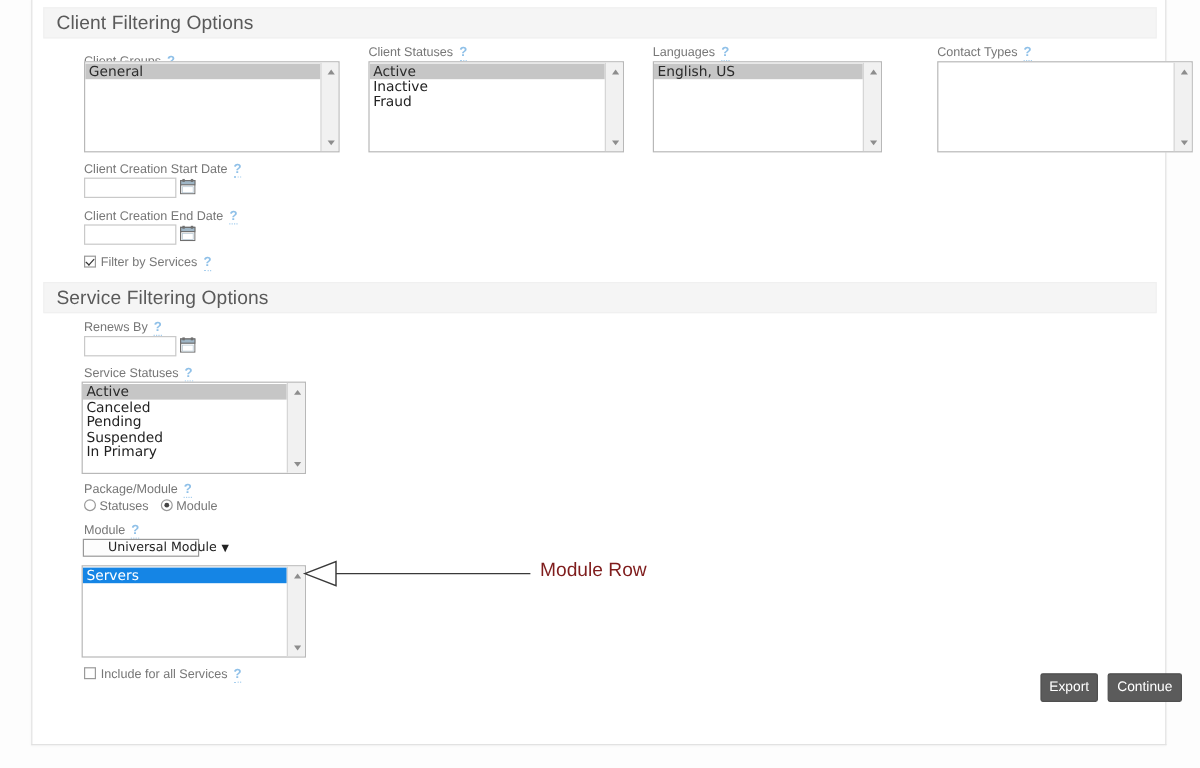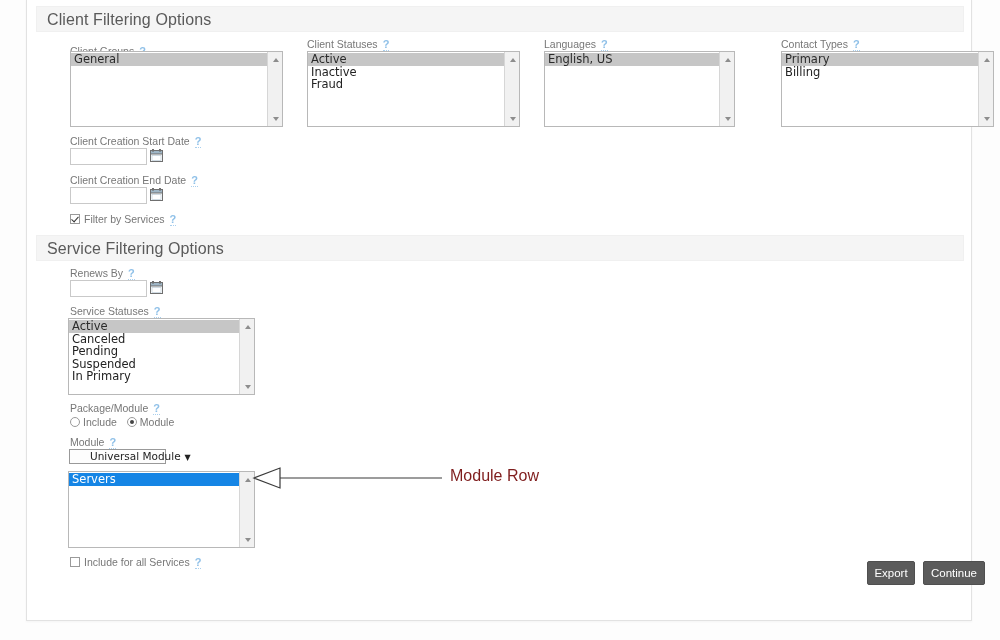--- a/index.html
+++ b/index.html
@@ -228,24 +228,20 @@
         <div class="arrow down">
             <div class="tri down"></div>
           </div>
       </div>
     </div>
 
     <div class="field-label" style="left:754px;top:39px;">
       <span>Contact Types</span><span class="help">?</span>
     </div>
     <div class="listbox" style="left:754px;top:52px;width:213px;height:76px;">
-      <div class="inner">
-        <div class="opt sel-gray">Primary</div>
-        <div class="opt">Billing</div>
-      </div>
       <div class="scrollbar">
         <div class="arrow up">
             <div class="tri up"></div>
           </div>
         <div class="arrow down">
             <div class="tri down"></div>
           </div>
       </div>
     </div>
 
@@ -317,21 +313,21 @@
         <div class="arrow down">
             <div class="tri down"></div>
           </div>
       </div>
     </div>
 
     <div class="field-label" style="left:43px;top:403px;">
       <span>Package/Module</span><span class="help">?</span>
     </div>
     <div class="checkrow" style="left:43px;top:417px;">
-      <span class="radio"></span><span class="radio-label">Include</span><span class="radio on"></span><span class="radio-label">Module</span>
+      <span class="radio"></span><span class="radio-label">Statuses</span><span class="radio on"></span><span class="radio-label">Module</span>
     </div>
 
     <div class="field-label" style="left:43px;top:437px;">
       <span>Module</span><span class="help">?</span>
     </div>
     <div class="selectbox" style="left:42px;top:450px;width:97px;padding-left:20px;">
       <span>Universal Module</span><span class="caret">▼</span>
     </div>
 
     <div class="listbox" style="left:41px;top:472px;width:187px;height:77px;">

